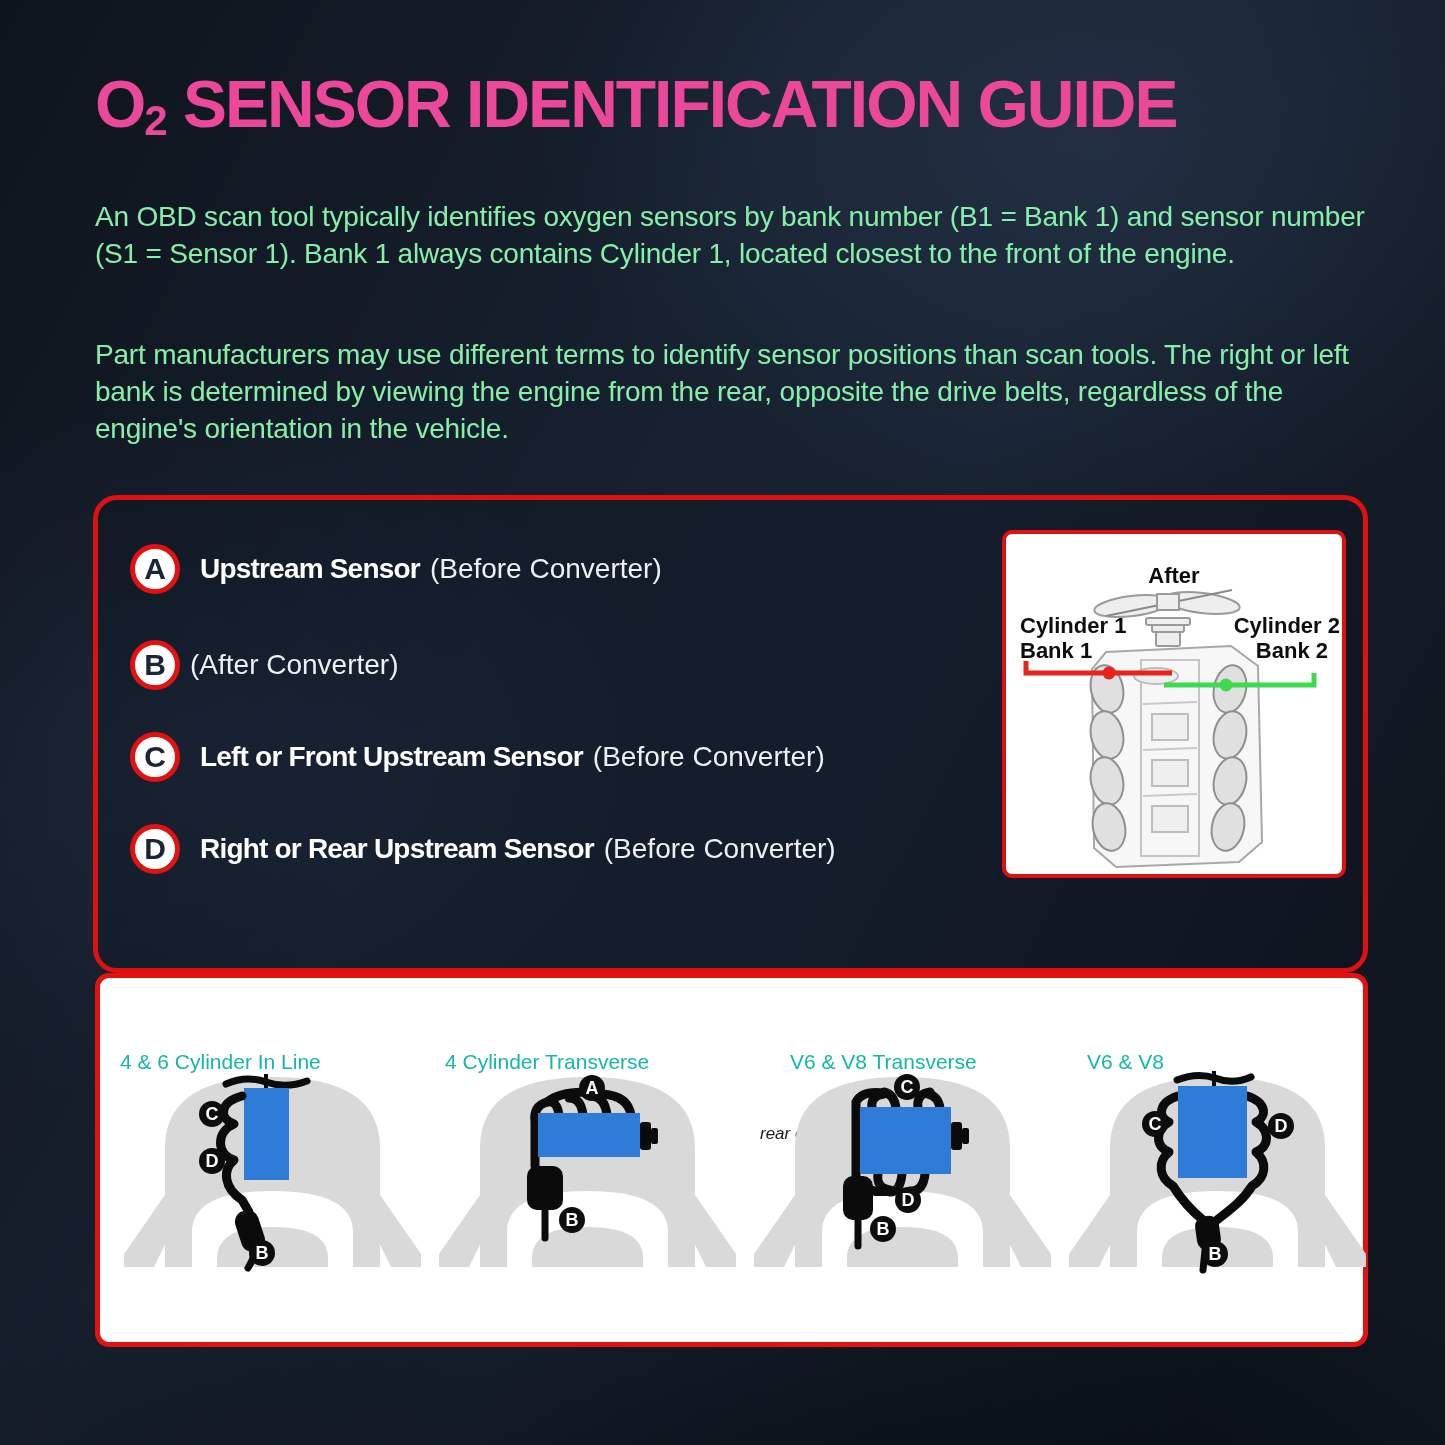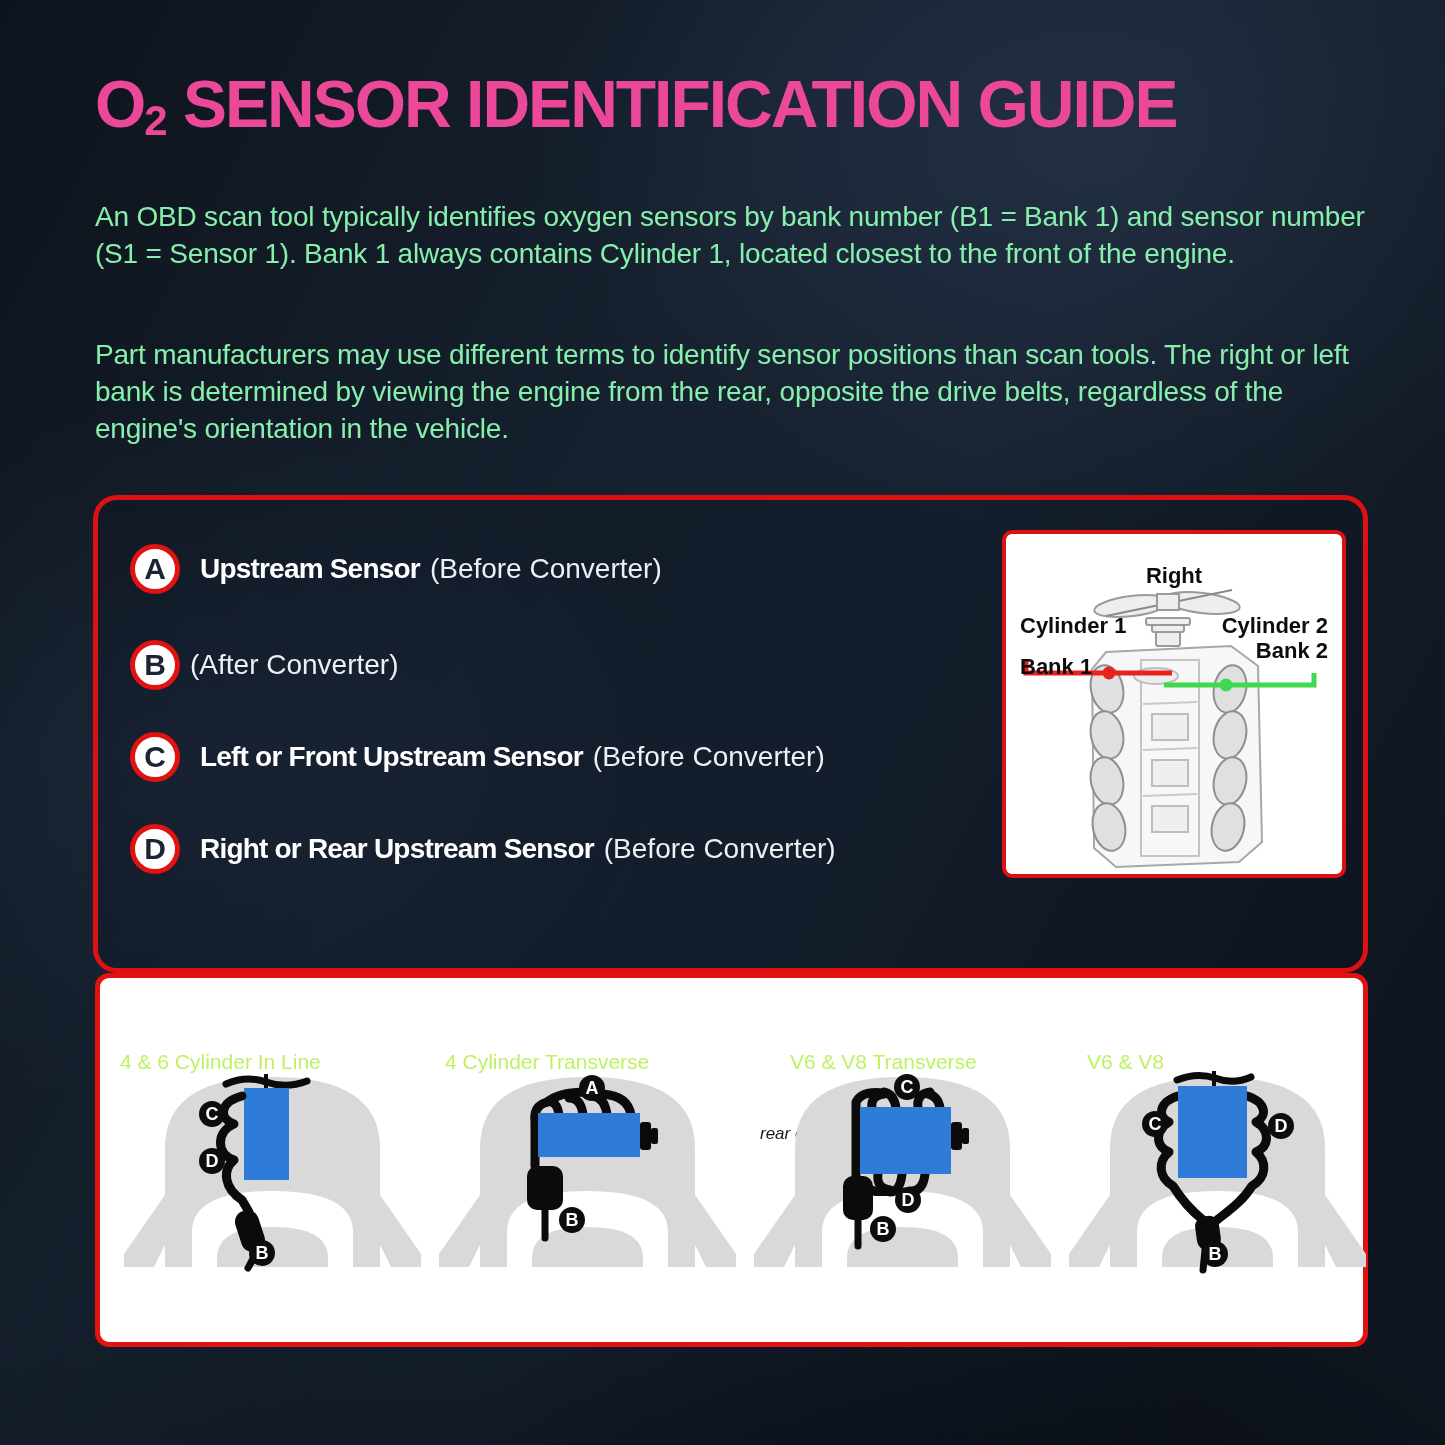--- a/index.html
+++ b/index.html
@@ -47,31 +47,31 @@
   .legend-note{color:#eef1f4;font-size:28px;margin-left:10px;white-space:nowrap;}
 
   
   .engine-panel{
     position:absolute;left:1002px;top:530px;width:344px;height:348px;box-sizing:border-box;
     background:#ffffff;border:4px solid #dd1111;border-radius:10px;overflow:hidden;
   }
   .engine-panel svg{position:absolute;left:0;top:0;}
   .ep-label{position:absolute;color:#0d0d0d;font-weight:bold;font-size:22px;line-height:24px;white-space:nowrap;}
   .ep-front{left:0;right:0;top:30px;text-align:center;}
-  .ep-cyl1{left:14px;top:80px;} .ep-bank1{left:14px;top:105px;margin-top:16px;}
-  .ep-cyl2{right:14px;top:80px;text-align:right;} .ep-bank2{right:14px;top:105px;text-align:right;}
+  .ep-cyl1{left:14px;top:80px;} .ep-bank1{left:14px;top:105px;}
+  .ep-cyl2{right:2px;top:80px;text-align:right;} .ep-bank2{right:14px;top:105px;text-align:right;}
 
   
   .layouts-panel{
     position:absolute;left:95px;top:973px;width:1273px;height:374px;box-sizing:border-box;
     background:#ffffff;border:5px solid #e3110f;border-radius:14px;
   }
   .diagram{position:absolute;top:1042px;width:310px;height:270px;}
   .dg1{left:120px;} .dg2{left:435px;} .dg3{left:750px;} .dg4{left:1065px;}
-  .dg-label{position:absolute;top:8px;color:#bef264;font-size:21px;white-space:nowrap;}
+  .dg-label{position:absolute;top:8px;color:#14b8a6;font-size:21px;white-space:nowrap;}
   .dg1 .dg-label{left:0;} .dg2 .dg-label{left:10px;} .dg3 .dg-label{left:40px;} .dg4 .dg-label{left:22px;}
   .dg-note{position:absolute;left:10px;top:81px;width:105px;color:#1a1a1a;font-size:17px;font-style:italic;line-height:22px;}
   .diagram svg{position:absolute;left:0;top:28px;}
 
   
   .carbody{fill:#d9d9d9;} .glass{fill:#ffffff;}
   .pipe{stroke:#0b0b0b;stroke-width:9;fill:none;stroke-linecap:round;stroke-linejoin:round;}
   .pipe-thin{stroke:#0b0b0b;stroke-width:7;fill:none;stroke-linecap:round;}
   .engineblk{fill:#2e7bd8;}
   .conv{fill:#0b0b0b;}
@@ -150,21 +150,21 @@
 
     <g>
       <path d="M20,127 L20,139 L166,139" stroke="#e8231b" stroke-width="5" fill="none"></path>
       <circle cx="103" cy="139" r="6.5" fill="#e8231b"></circle>
     </g>
     <g>
       <path d="M158,151 L308,151 L308,139" stroke="#3fd94f" stroke-width="5" fill="none"></path>
       <circle cx="220" cy="151" r="6.5" fill="#3fd94f"></circle>
     </g>
   </svg>
-  <div class="ep-label ep-front">Right</div>
+  <div class="ep-label ep-front">After</div>
   <div class="ep-label ep-cyl1">Cylinder 1</div>
   <div class="ep-label ep-bank1">Bank 1</div>
   <div class="ep-label ep-cyl2">Cylinder 2</div>
   <div class="ep-label ep-bank2">Bank 2</div>
 </div>
 
 <div class="layouts-panel"></div>
 
 <div class="diagram dg1">
   <div class="dg-label">4 &amp; 6 Cylinder In Line</div>

